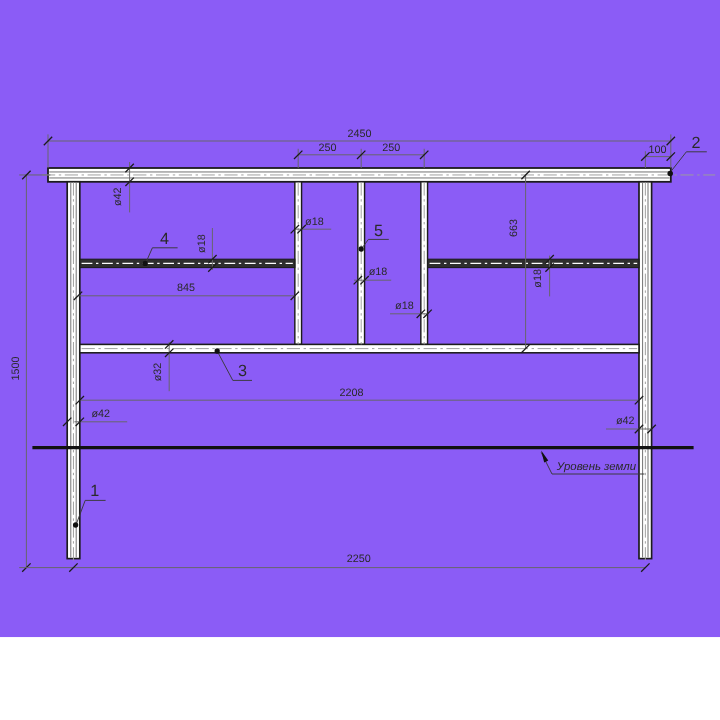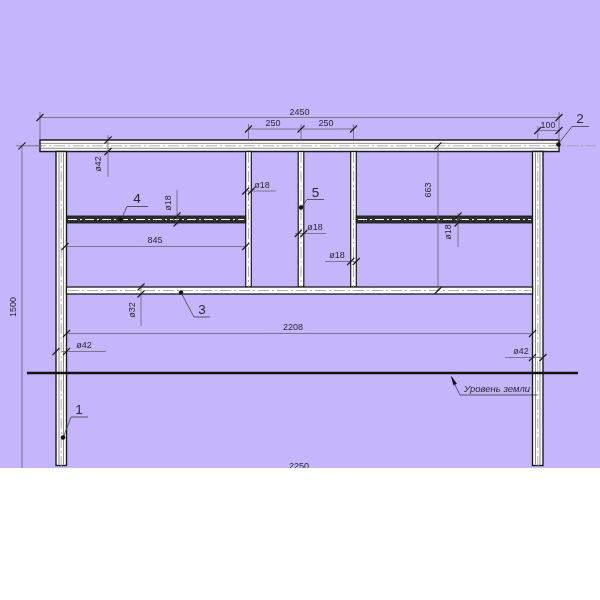--- a/index.html
+++ b/index.html
@@ -1,16 +1,16 @@
 <!DOCTYPE html>
 <html><head>
 <meta charset="utf-8">
 <style>
   html,body{margin:0;padding:0;background:#fff;}
-  #canvas{position:relative;width:600px;height:468px;background:#c4b5fd;overflow:hidden;
+  #canvas{position:relative;width:600px;height:531px;background:#8b5cf6;overflow:hidden;
           font-family:"Liberation Sans",sans-serif;}
   svg{position:absolute;left:0;top:0;}
   text{fill:#2a2a2a;font-family:"Liberation Sans",sans-serif;}
   .dim-txt{font-size:9px;}
   .part-txt{font-size:13.5px;}
   .note-txt{font-size:9.5px;font-style:italic;}
   .struct{fill:#ffffff;stroke:#1c1c1c;}
   .thin{stroke:#4a4a4a;stroke-width:0.65;fill:none;}
   .axis{stroke:#9c9c9c;stroke-width:0.8;fill:none;stroke-dasharray:11 3 2 3;}
   .axis-w{stroke:#ffffff;stroke-width:1;fill:none;stroke-dasharray:9 3 2 3;}

